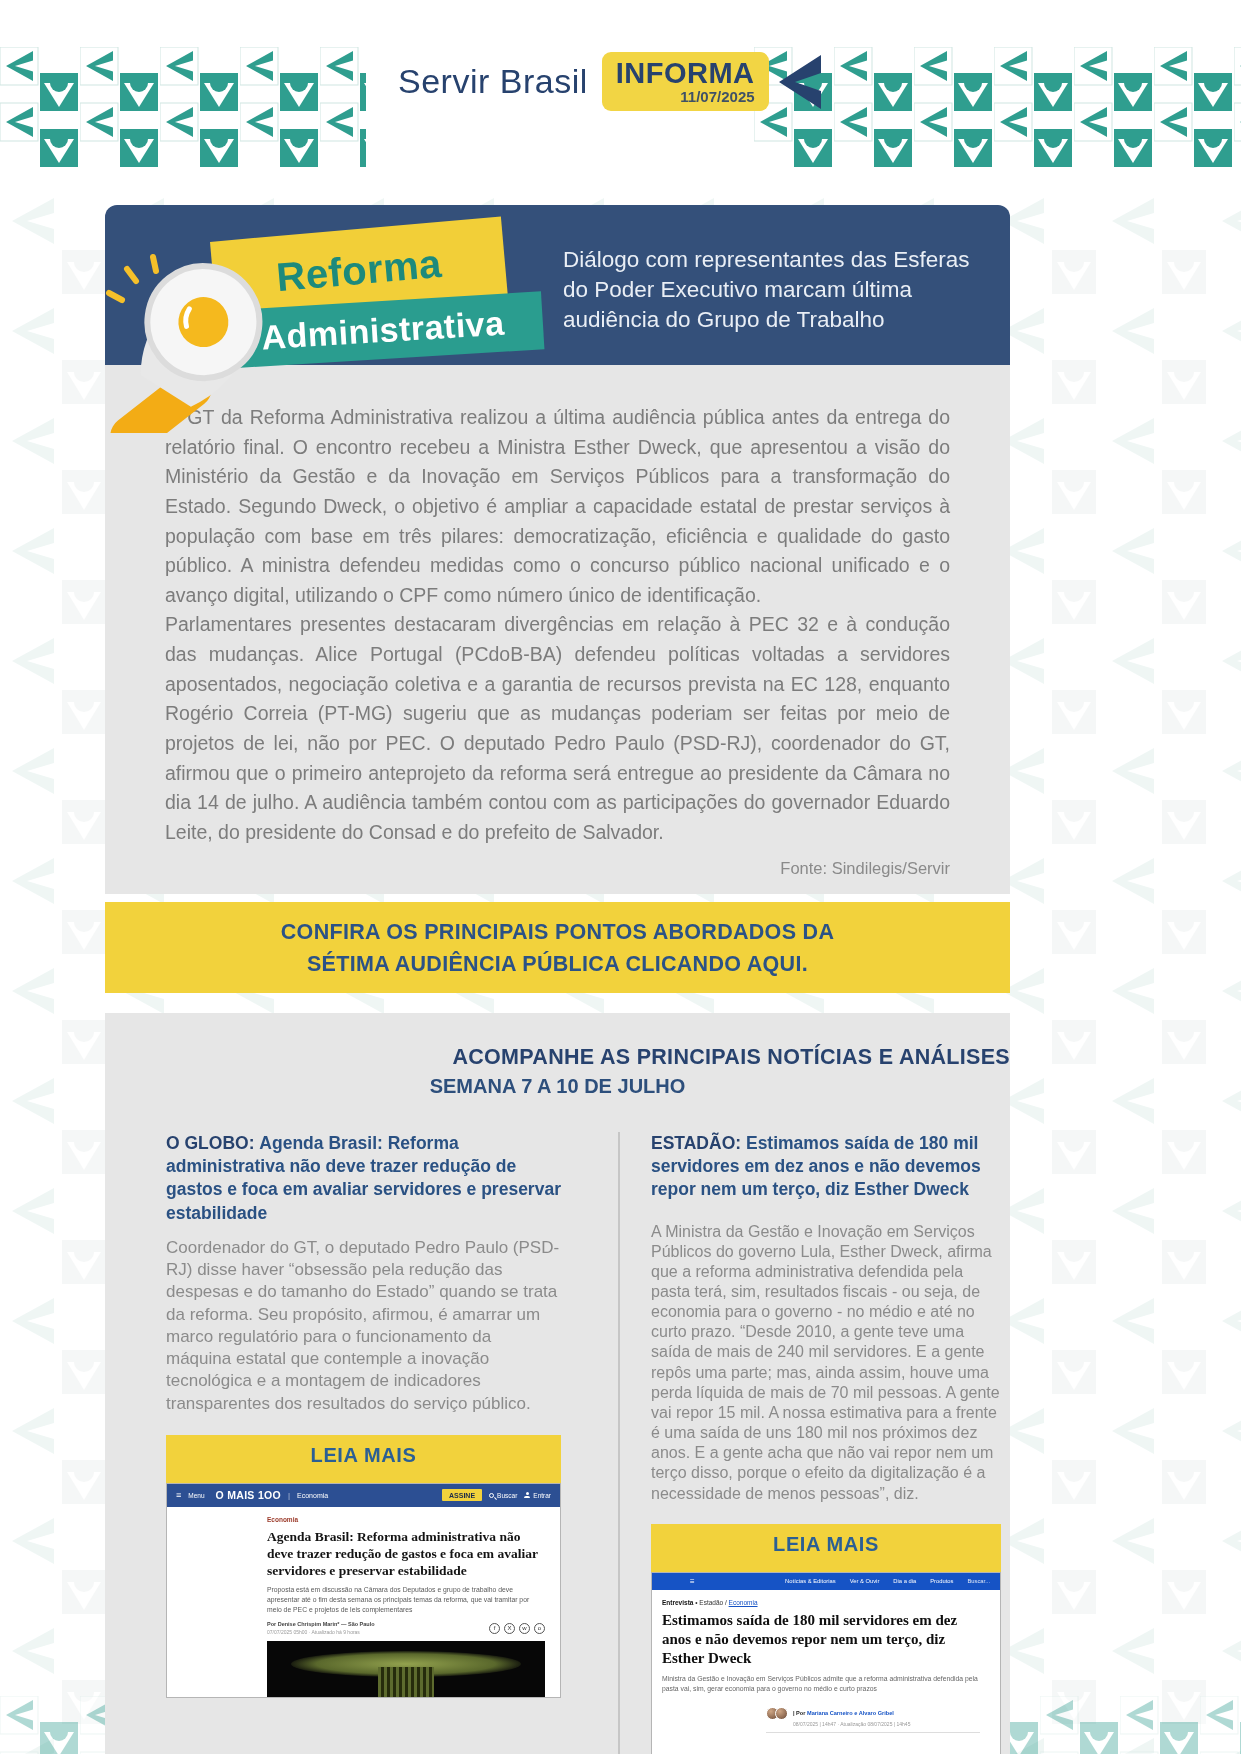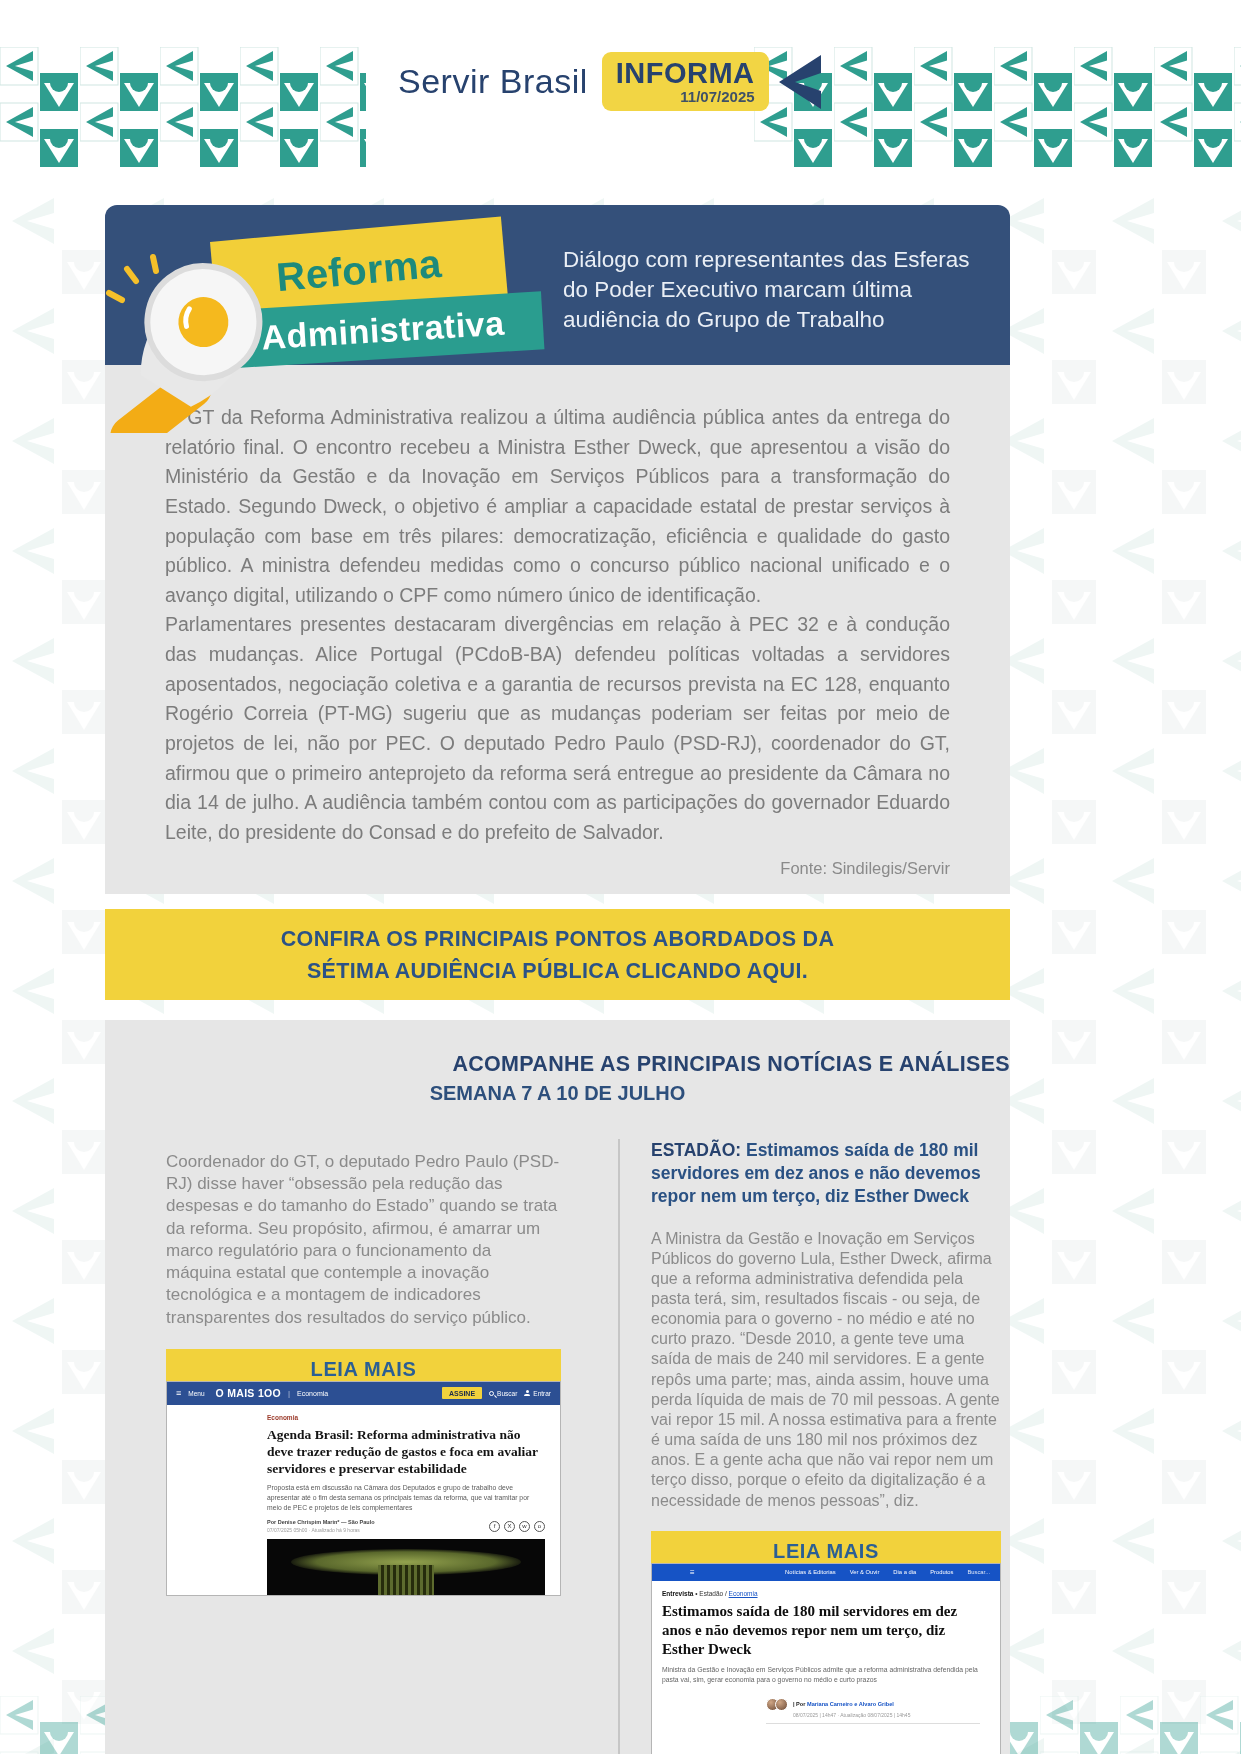--- a/index.html
+++ b/index.html
@@ -38,40 +38,40 @@
                font-size:22.5px; line-height:1.34; z-index:1; }
 
   
   .box1 { position:relative; margin-left:105px; width:905px; background:#e6e6e6;
           padding:38px 60px 16px; z-index:1; }
   .box1 p { color:#7c7c7c; font-size:19.5px; line-height:1.52; text-align:justify; }
   .box1 p + p { }
   .source { margin-top:12px; text-align:right; color:#8a8a8a; font-size:16.5px; }
 
   
-  .cta { margin:15px 0 0 105px; width:905px; background:#f2d23c; padding:15px 0 13px;
+  .cta { margin:8px 0 0 105px; width:905px; background:#f2d23c; padding:15px 0 13px;
          text-align:center; cursor:pointer; position:relative; z-index:1; }
   .cta div { color:#2b5286; font-size:21.5px; font-weight:800; line-height:1.45; letter-spacing:.3px; }
 
   
   .box2 { position:relative; margin:20px 0 0 105px; width:905px; background:#e6e6e6;
           padding:32px 0 46px; z-index:1; }
   .sec-title { text-align:right; color:#27426e; font-size:21.5px; font-weight:800; letter-spacing:.3px; }
   .sec-sub   { text-align:center; color:#2d4f7c; font-size:20px; font-weight:700; margin-top:5px; }
   .cols { display:flex; margin-top:34px; align-items:stretch; }
   .col-left  { margin-left:61px; width:395px; }
   .divider { width:2px; background:#c6c6c6; margin-left:57px; }
   .col-right { margin-left:31px; width:350px; }
   .col-head { font-size:17.5px; line-height:1.33; color:#2a5183; }
   .col-head .lbl { font-weight:800; color:#27426e; }
   .col-head .txt { font-weight:600; }
   .col-body { margin-top:20px; color:#8b8b8b; }
   .col-left  .col-body { font-size:17px; line-height:1.31;margin-top:12px; }
   .col-right .col-body { font-size:16px; line-height:1.26; }
-  .leia { margin-top:20px; background:#f2d23c; text-align:center; padding:9px 0 0; cursor:pointer; }
+  .leia { margin-top:20px; background:#f2d23c; text-align:center; padding:9px 0 16px; cursor:pointer; }
   .leia span { color:#2b5f94; font-size:20px; font-weight:800; letter-spacing:.6px; }
 
   
   .card { background:#fff; border:1px solid #b5b5b5; overflow:hidden; position:relative; }
   .card.globo { height:215px; }
   .g-bar { height:23px; background:#2c4f93; display:flex; align-items:center; padding:0 9px; gap:7px; color:#fff; }
   .g-bar .menu { font-size:9px; }
   .g-bar .mlabel { font-size:6.5px; }
   .g-bar .gbrand { font-size:10.5px; font-weight:800; letter-spacing:.3px; margin-left:4px; }
   .g-bar .gsep { opacity:.6; font-size:8px; }
@@ -217,20 +217,24 @@
   <div>SÉTIMA AUDIÊNCIA PÚBLICA CLICANDO AQUI.</div>
 </section>
 
 <section class="box2">
   <div class="sec-title">ACOMPANHE AS PRINCIPAIS NOTÍCIAS E ANÁLISES</div>
   <div class="sec-sub">SEMANA 7 A 10 DE JULHO</div>
 
   <div class="cols">
 
     <div class="col-left">
+      <div class="col-head">
+        <span class="lbl">O GLOBO:</span>
+        <span class="txt">Agenda Brasil: Reforma administrativa não deve trazer redução de gastos e foca em avaliar servidores e preservar estabilidade</span>
+      </div>
       <div class="col-body">Coordenador do GT, o deputado Pedro Paulo (PSD-RJ) disse haver “obsessão pela redução das despesas e do tamanho do Estado” quando se trata da reforma. Seu propósito, afirmou, é amarrar um marco regulatório para o funcionamento da máquina estatal que contemple a inovação tecnológica e a montagem de indicadores transparentes dos resultados do serviço público.</div>
       <div class="leia">
         <span>LEIA MAIS</span>
       </div>
 
       <div class="card globo">
         <div class="g-bar">
           <span class="menu">≡</span>
           <span class="mlabel">Menu</span>
           <span class="gbrand">O MAIS 1OO</span>

